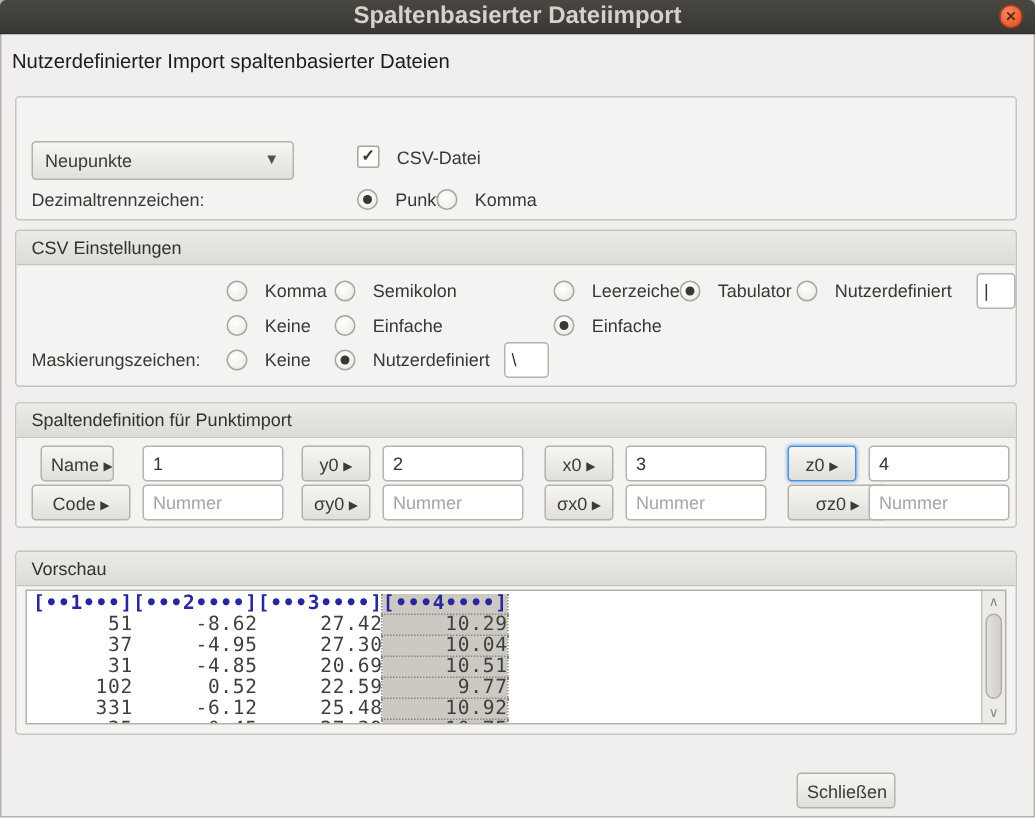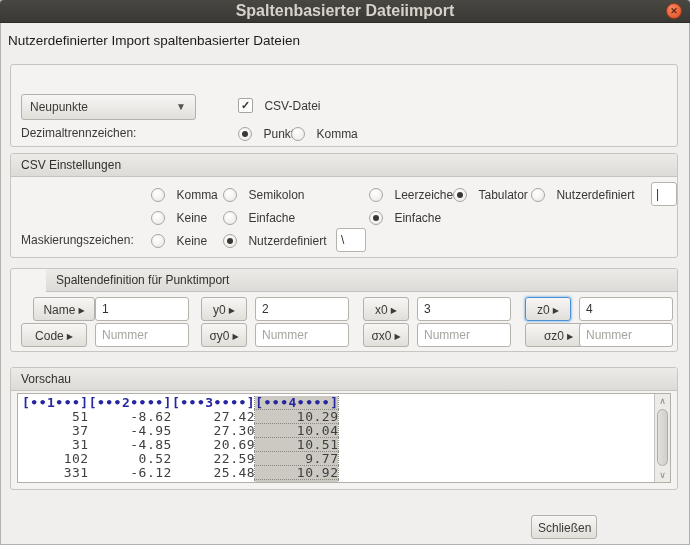--- a/index.html
+++ b/index.html
@@ -37,21 +37,21 @@
     border:1px solid #c8c5c0;border-radius:3px;background:#f4f3f1;
   }
   .group-header{
     height:22px;line-height:22px;padding-left:10px;
     background:linear-gradient(#edebe8,#dddbd7);
     border-bottom:1px solid #c6c2bd;border-radius:2px 2px 0 0;
     font-size:12px;color:#33312e;
   }
   .g1{top:64px;height:83px;}
   .g2{top:153px;height:105px;}
-  .g3{top:268px;height:84px;padding-left:35px;}
+  .g3{top:268px;height:84px;}
   .g4{top:367px;height:123px;}
   .row{position:absolute;left:0;width:100%;height:20px;}
   .lbl{position:absolute;font-size:12px;color:#3a3834;line-height:20px;}
   
   .btn{
     position:absolute;box-sizing:border-box;height:24px;line-height:22px;
     background:linear-gradient(#f7f6f4,#e1dfda);
     border:1px solid #b4b0aa;border-radius:3px;
     font-size:12px;color:#3c3a36;text-align:center;cursor:default;
     font-family:"Liberation Sans",sans-serif;
@@ -221,21 +221,21 @@
         <span class="rb sel"></span>
         <span class="rl">Nutzerdefiniert</span>
       </span>
       <input class="txt" style="left: 325px; top: -2px; width: 30px; padding: 0px 4px;" value="\">
     </div>
   </div>
 
   <div class="group g3">
     <div class="group-header">Spaltendefinition für Punktimport</div>
 
-    <button class="btn" style="left:22px;top:28px;width:62px;"><span>Name</span><span class="arr">▶</span></button>
+    <button class="btn" style="left:16px;top:28px;width:49px;"><span>Name</span><span class="arr">▶</span></button>
     <input class="txt" style="left: 84px; top: 28px; width: 94px;" value="1">
     <button class="btn" style="left:190px;top:28px;width:46px;"><span>y0</span><span class="arr">▶</span></button>
     <input class="txt" style="left: 244px; top: 28px; width: 94px;" value="2">
     <button class="btn" style="left:352px;top:28px;width:46px;"><span>x0</span><span class="arr">▶</span></button>
     <input class="txt" style="left: 406px; top: 28px; width: 94px;" value="3">
     <button class="btn focused" style="left:514px;top:28px;width:46px;"><span>z0</span><span class="arr">▶</span></button>
     <input class="txt" style="left: 568px; top: 28px; width: 94px;" value="4">
 
     <button class="btn" style="left:10px;top:54px;width:66px;"><span>Code</span><span class="arr">▶</span></button>
     <input class="txt" style="left: 84px; top: 54px; width: 94px;" placeholder="Nummer">

